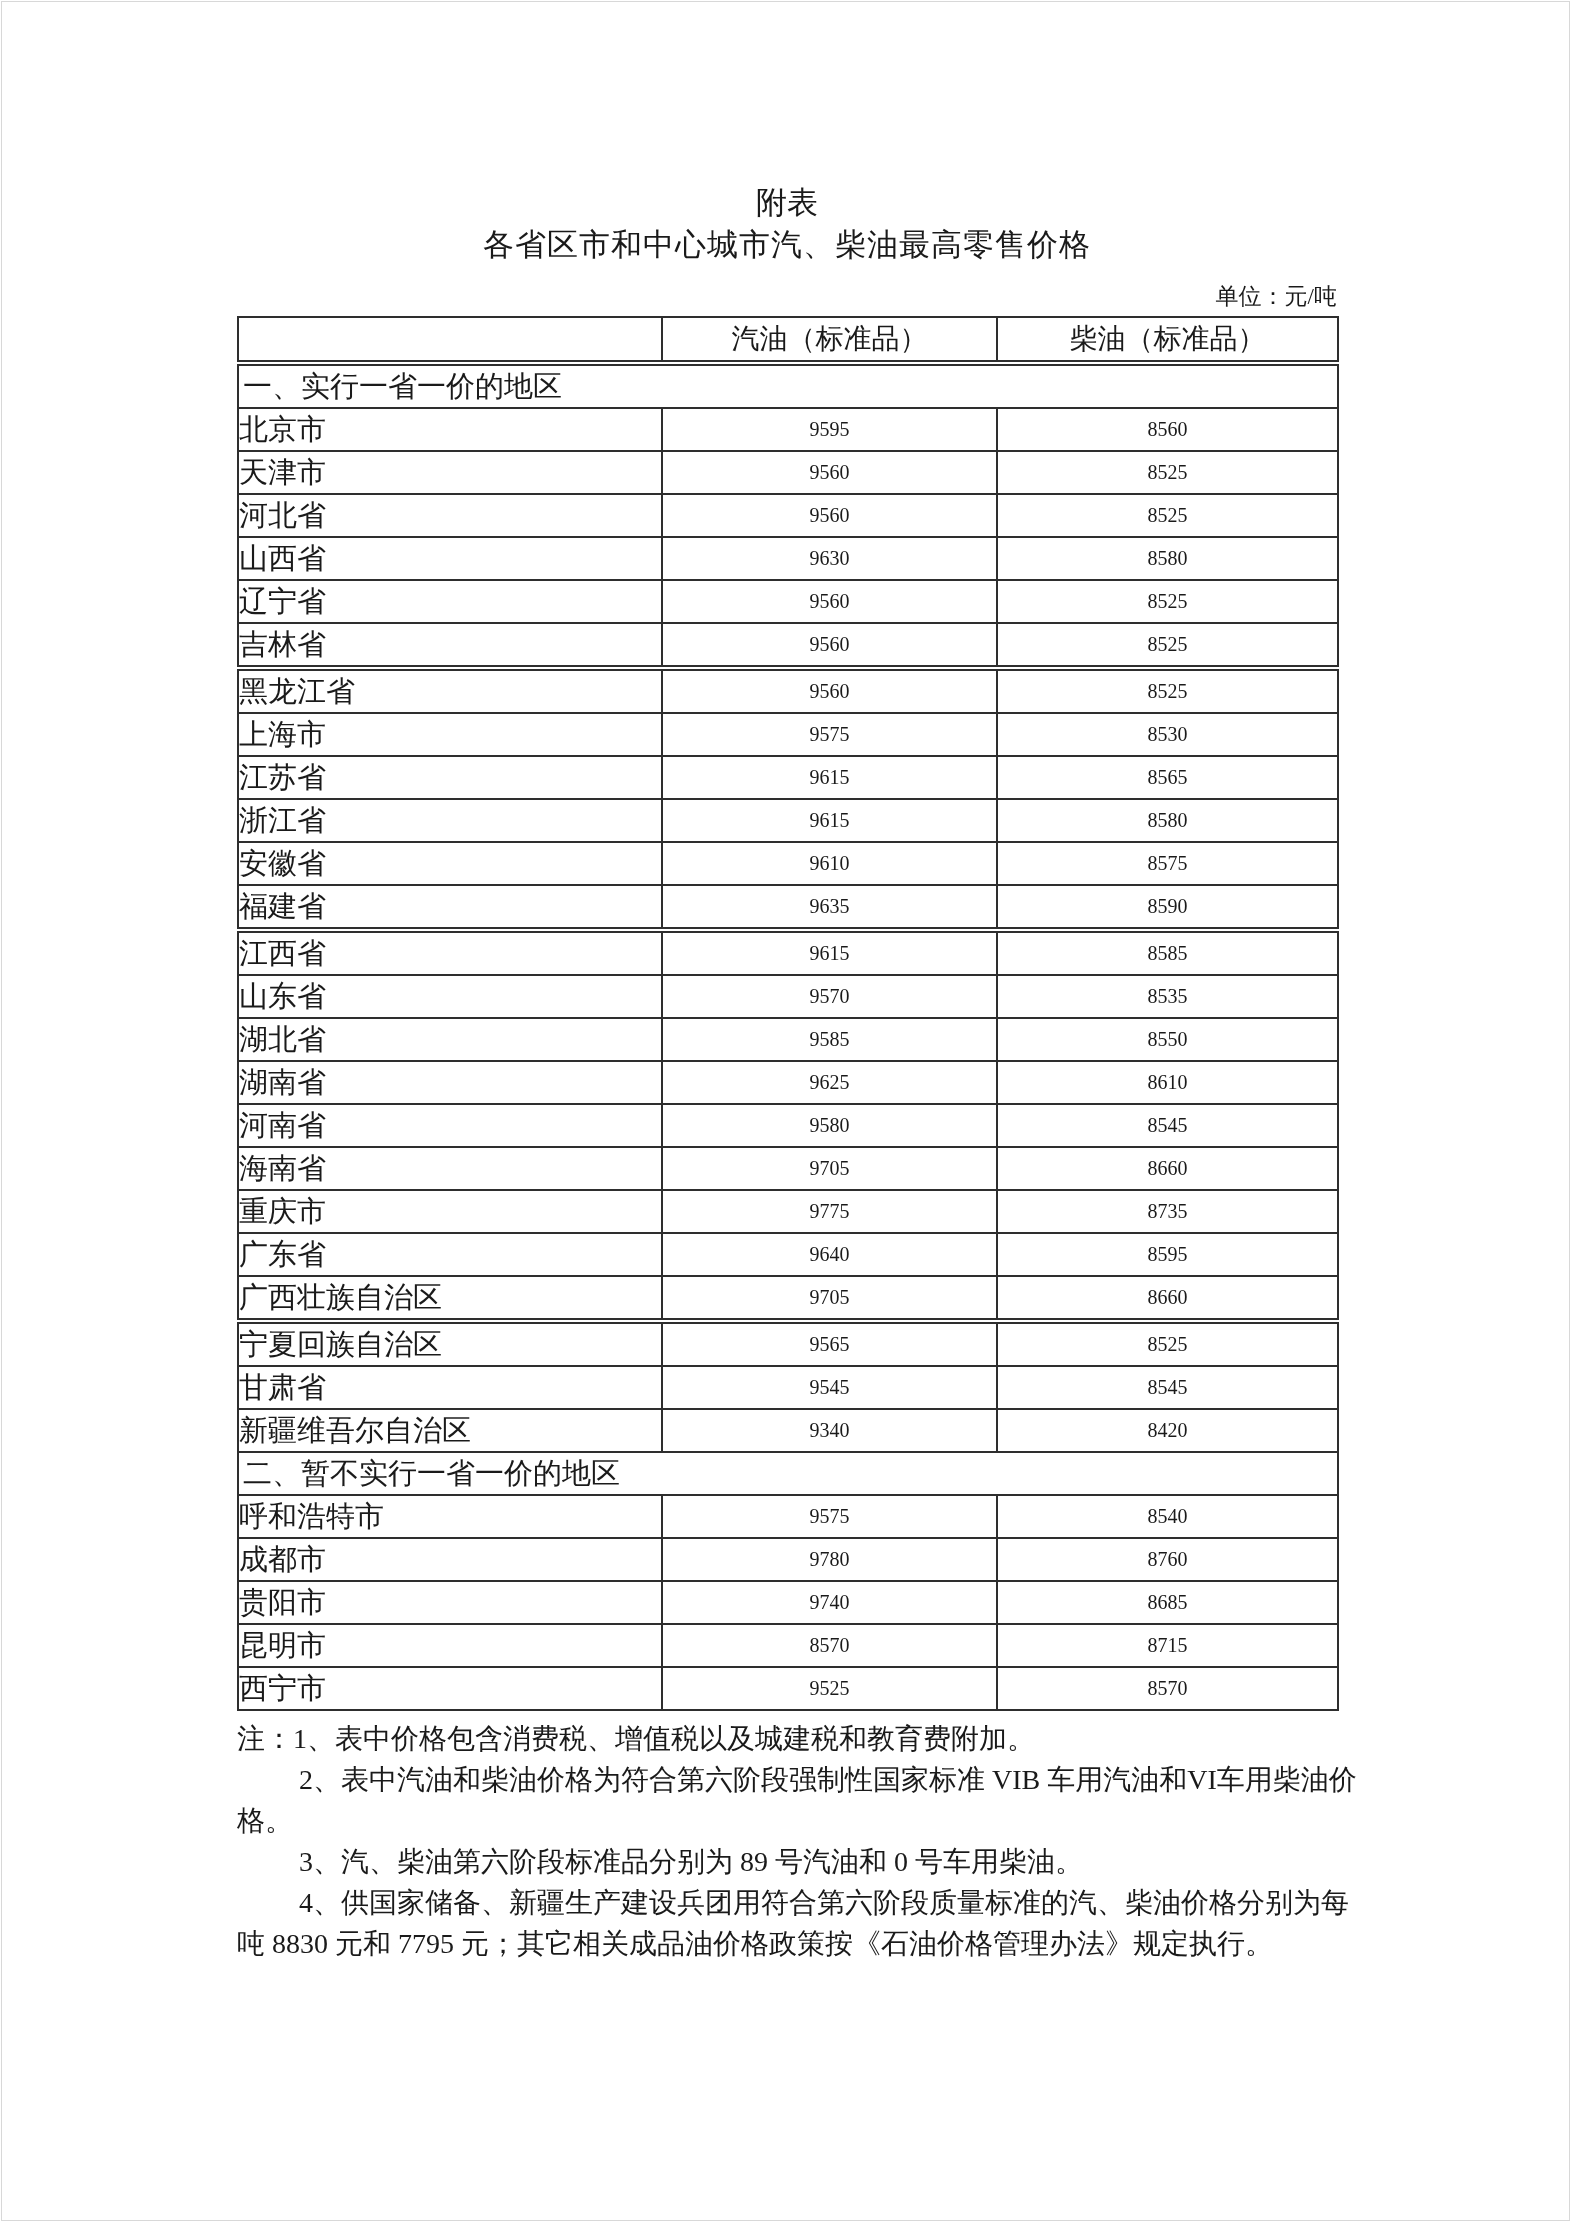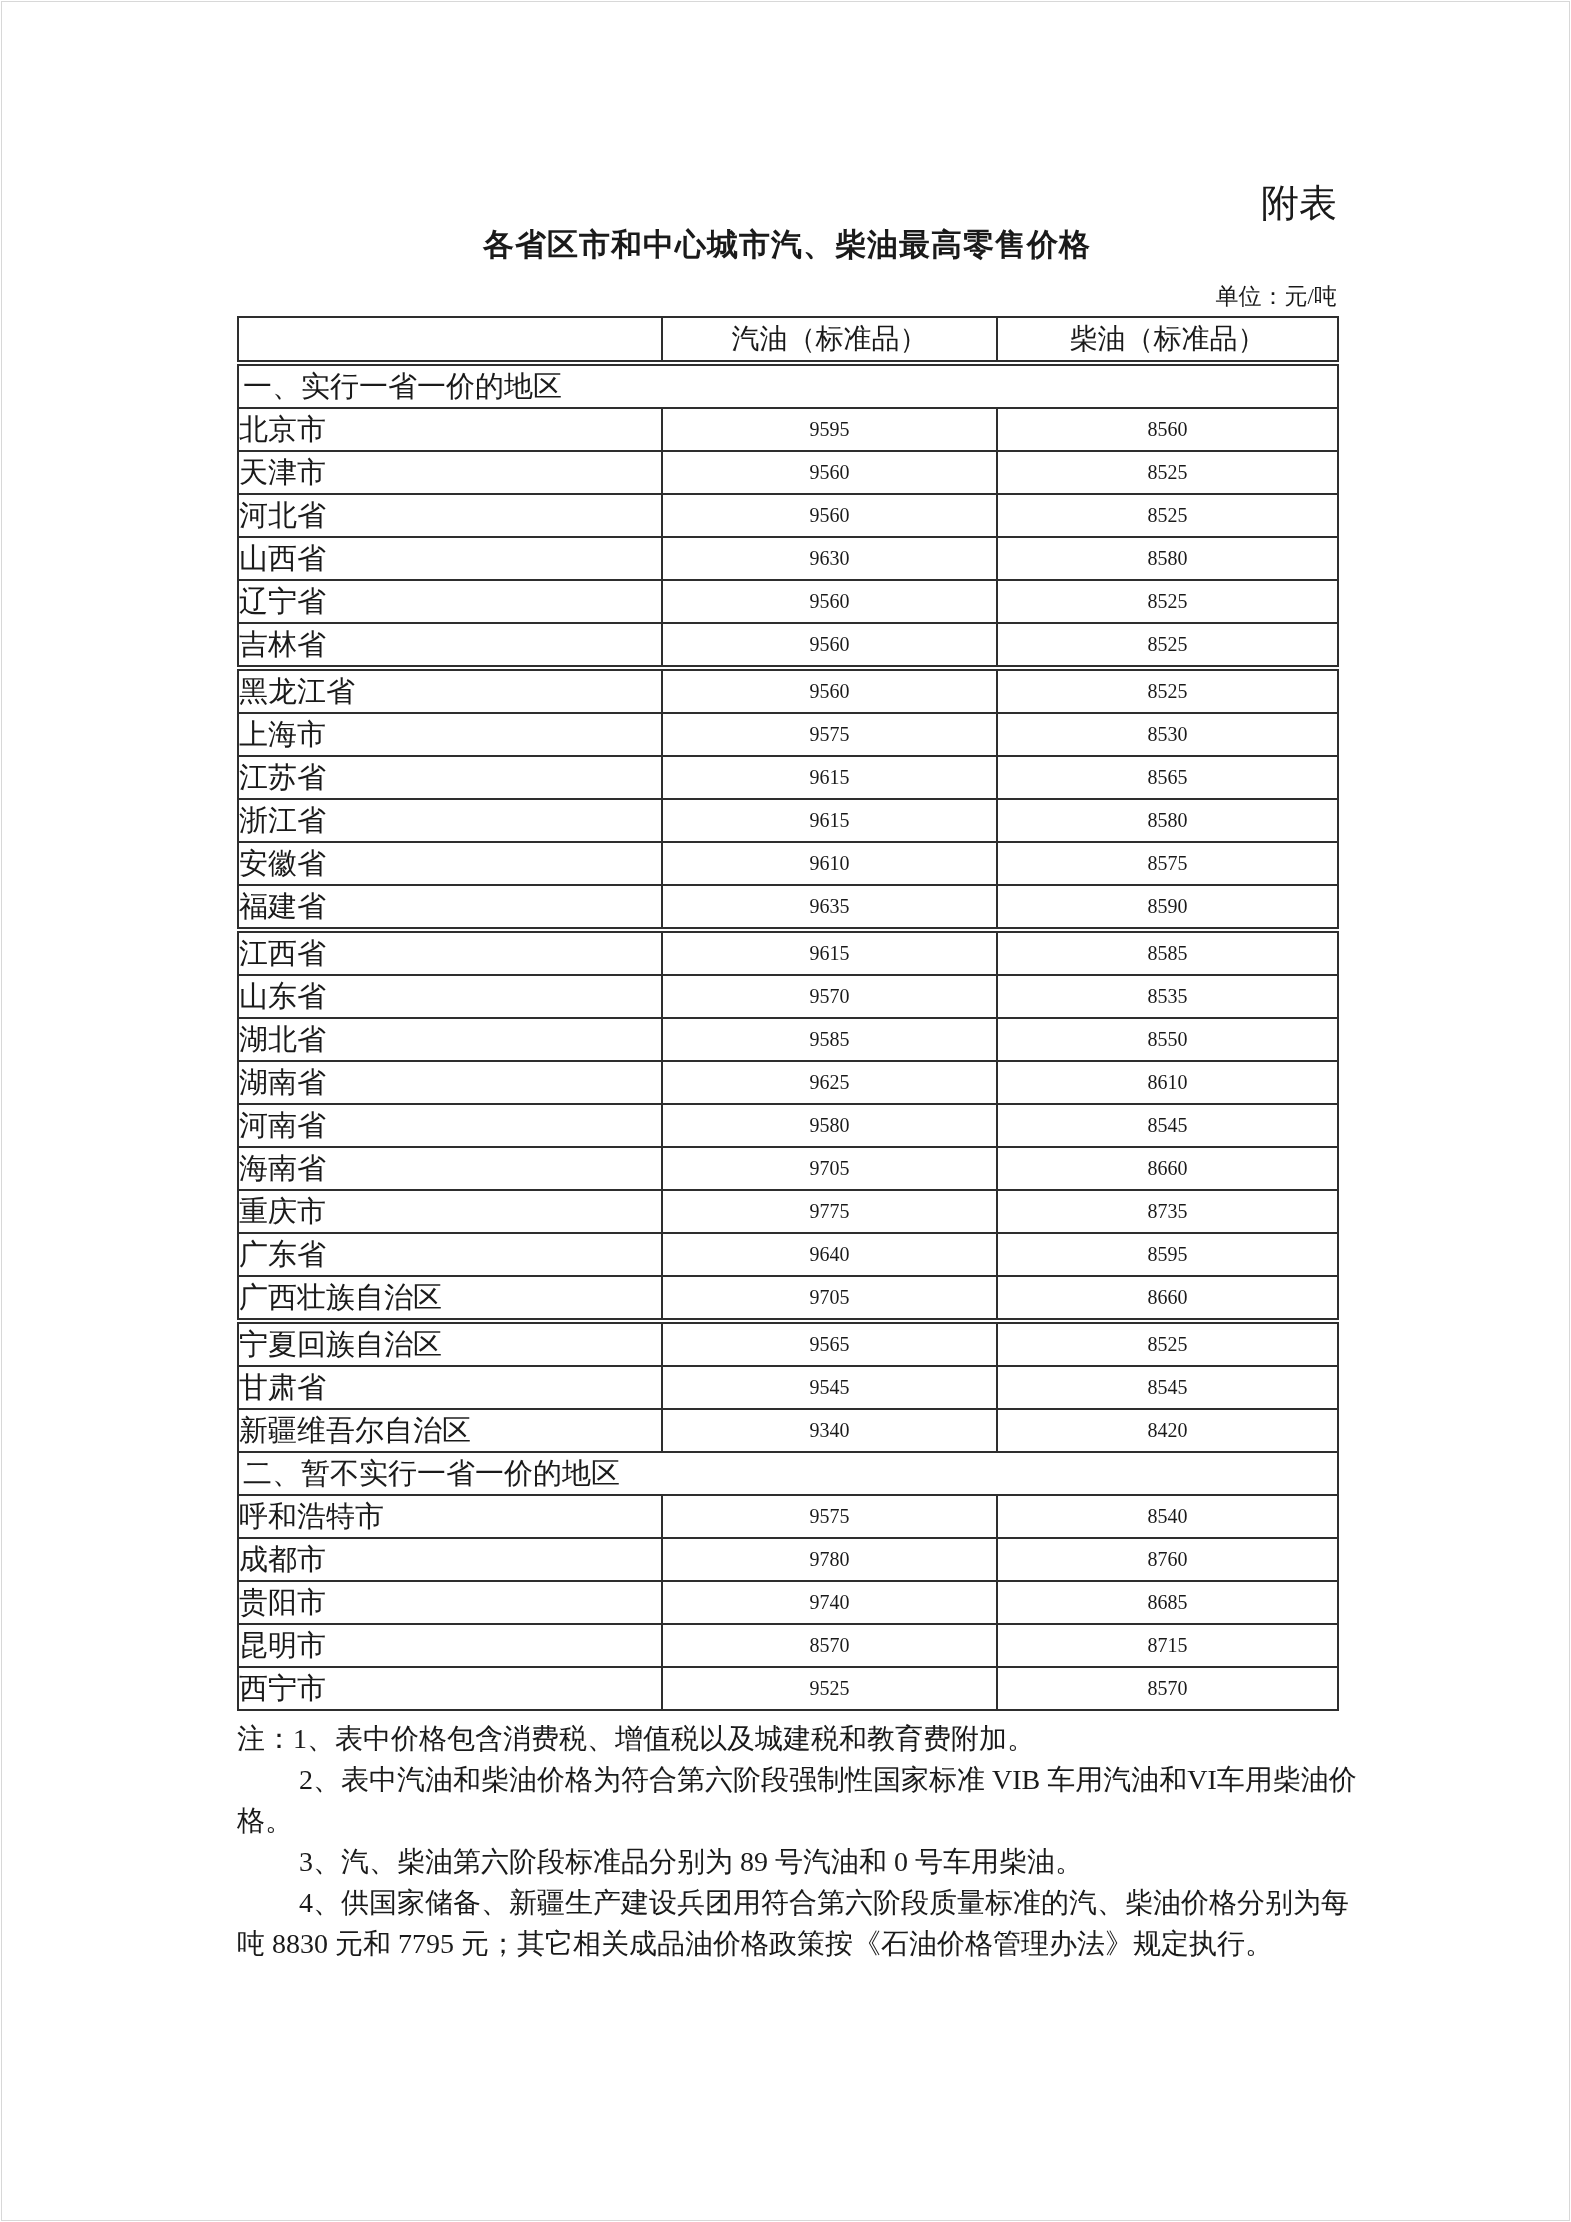--- a/index.html
+++ b/index.html
@@ -17,28 +17,28 @@
     font-family: "Liberation Serif", "DejaVu Serif", serif;
     color: #1a1a1a;
     overflow: hidden;
   }
   .content {
     margin-left: 237px;
     width: 1100px;
     padding-top: 186px;
   }
   .appendix-label {
-    font-size: 38px;
+    font-size: 31px;
     line-height: 34px;
-    text-align: right;
+    text-align: center;
   }
   .doc-title {
     margin-top: 8px;
     font-family: "Liberation Sans", "DejaVu Sans", sans-serif;
-    font-weight: bold;
+    font-weight: normal;
     font-size: 31px;
     line-height: 34px;
     text-align: center;
     letter-spacing: 1px;
   }
   .unit-line {
     margin-top: 22px;
     font-size: 23px;
     line-height: 26px;
     text-align: right;

